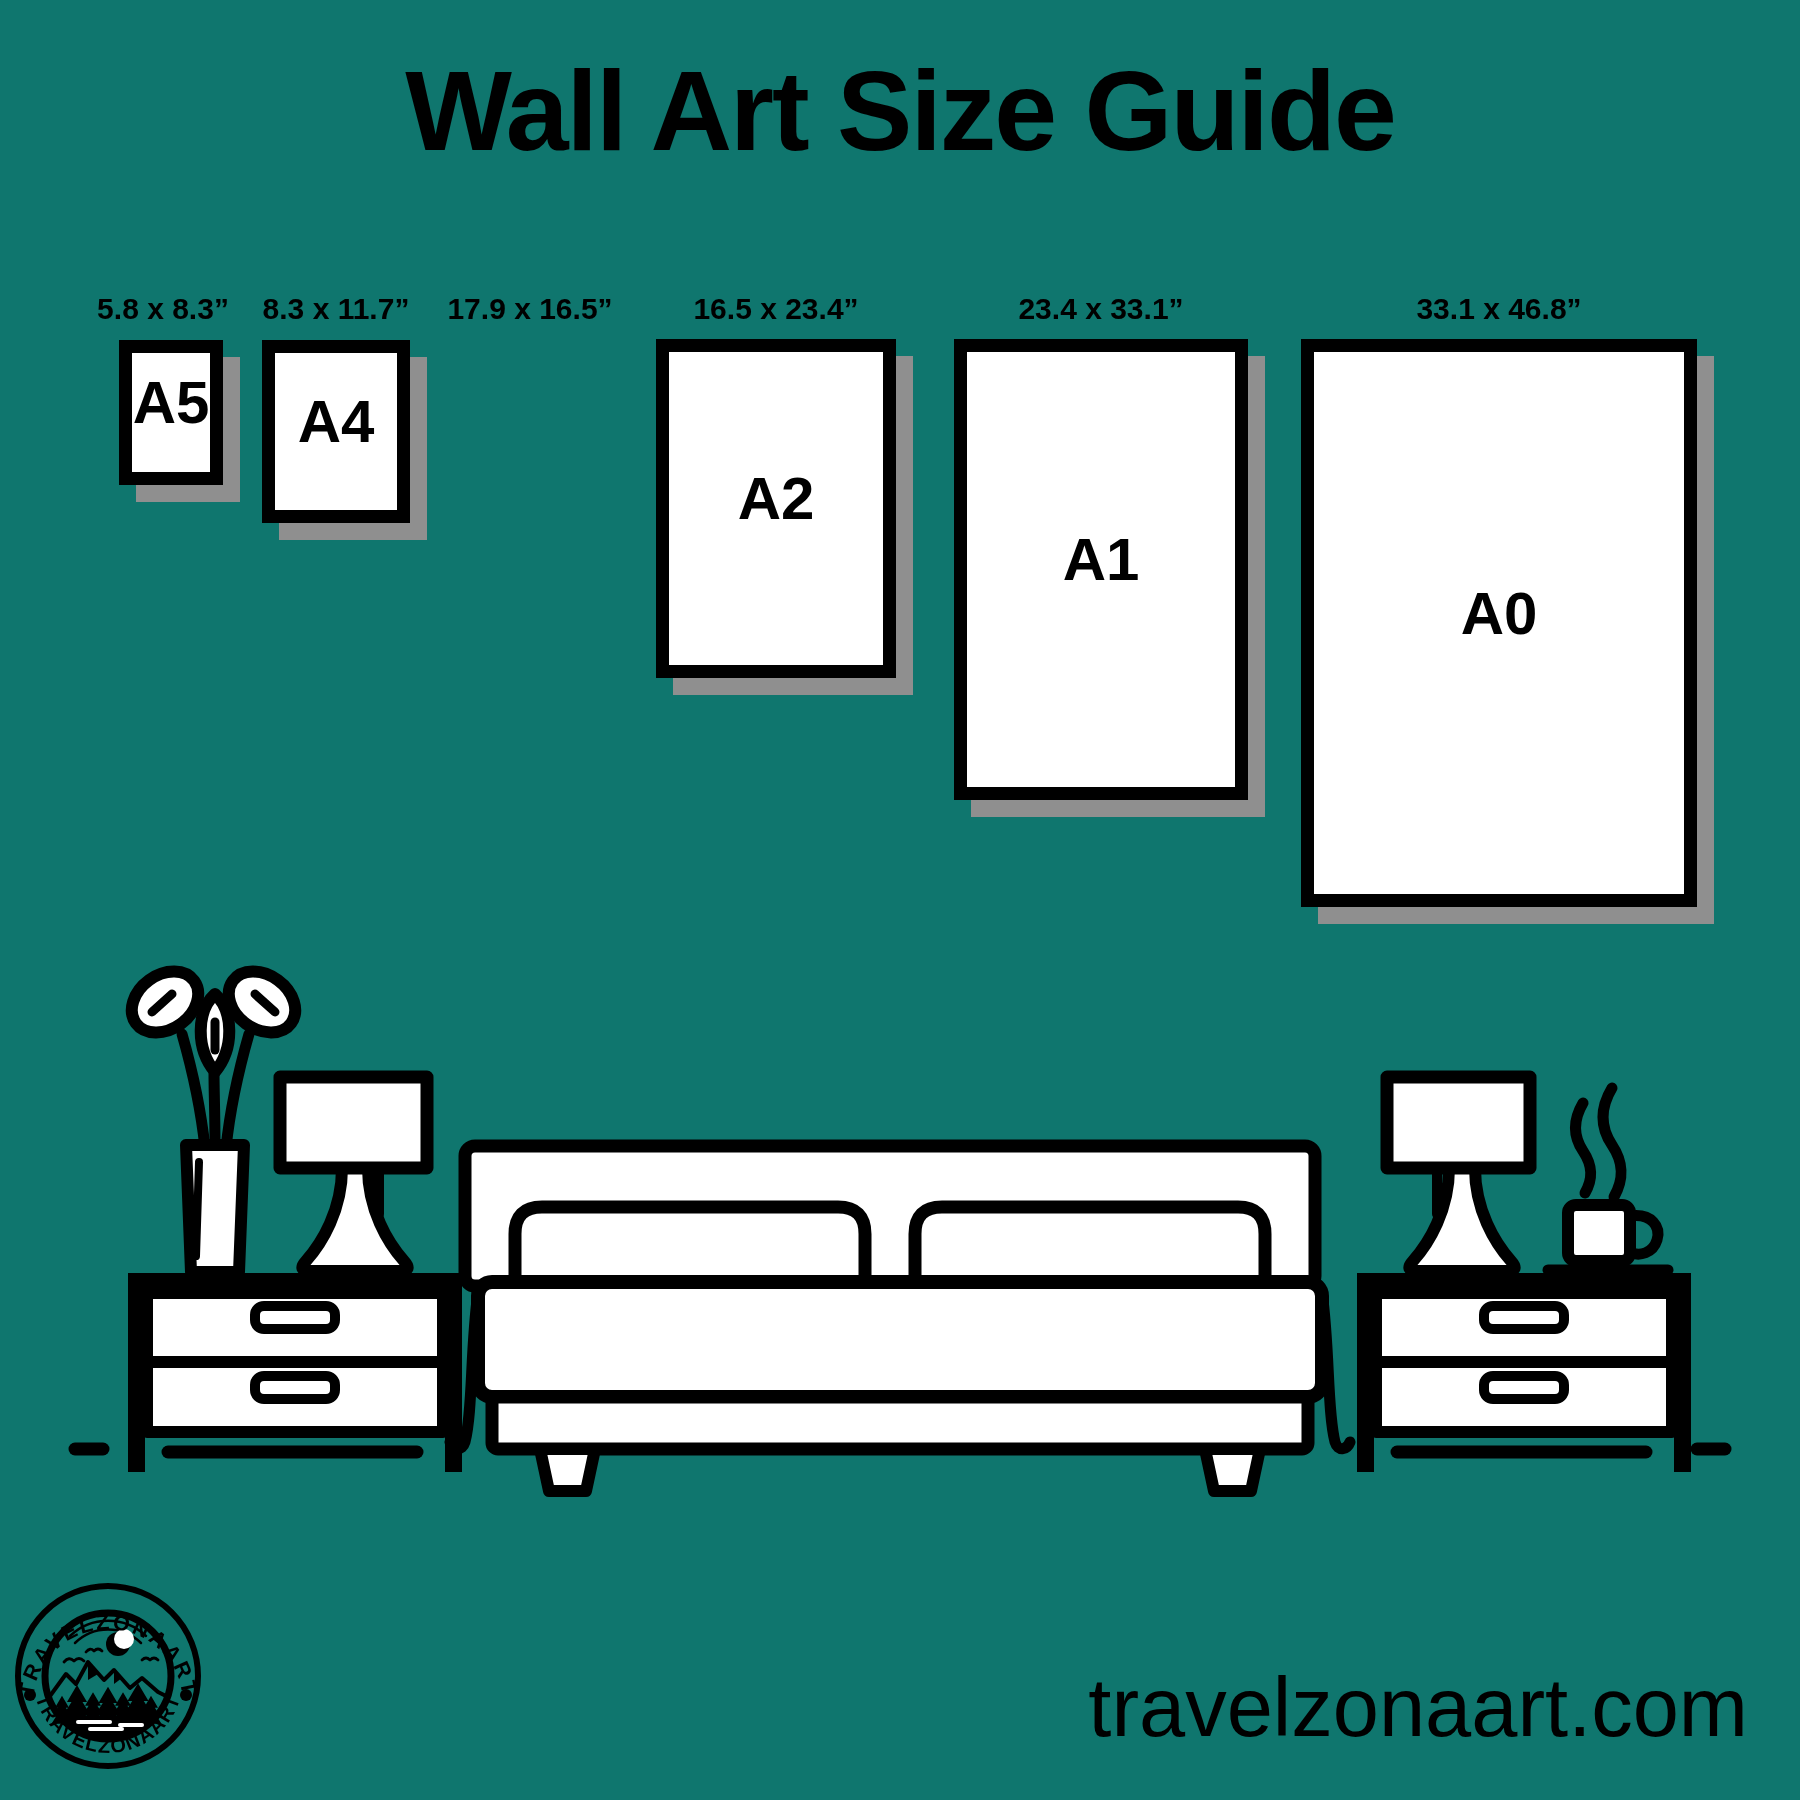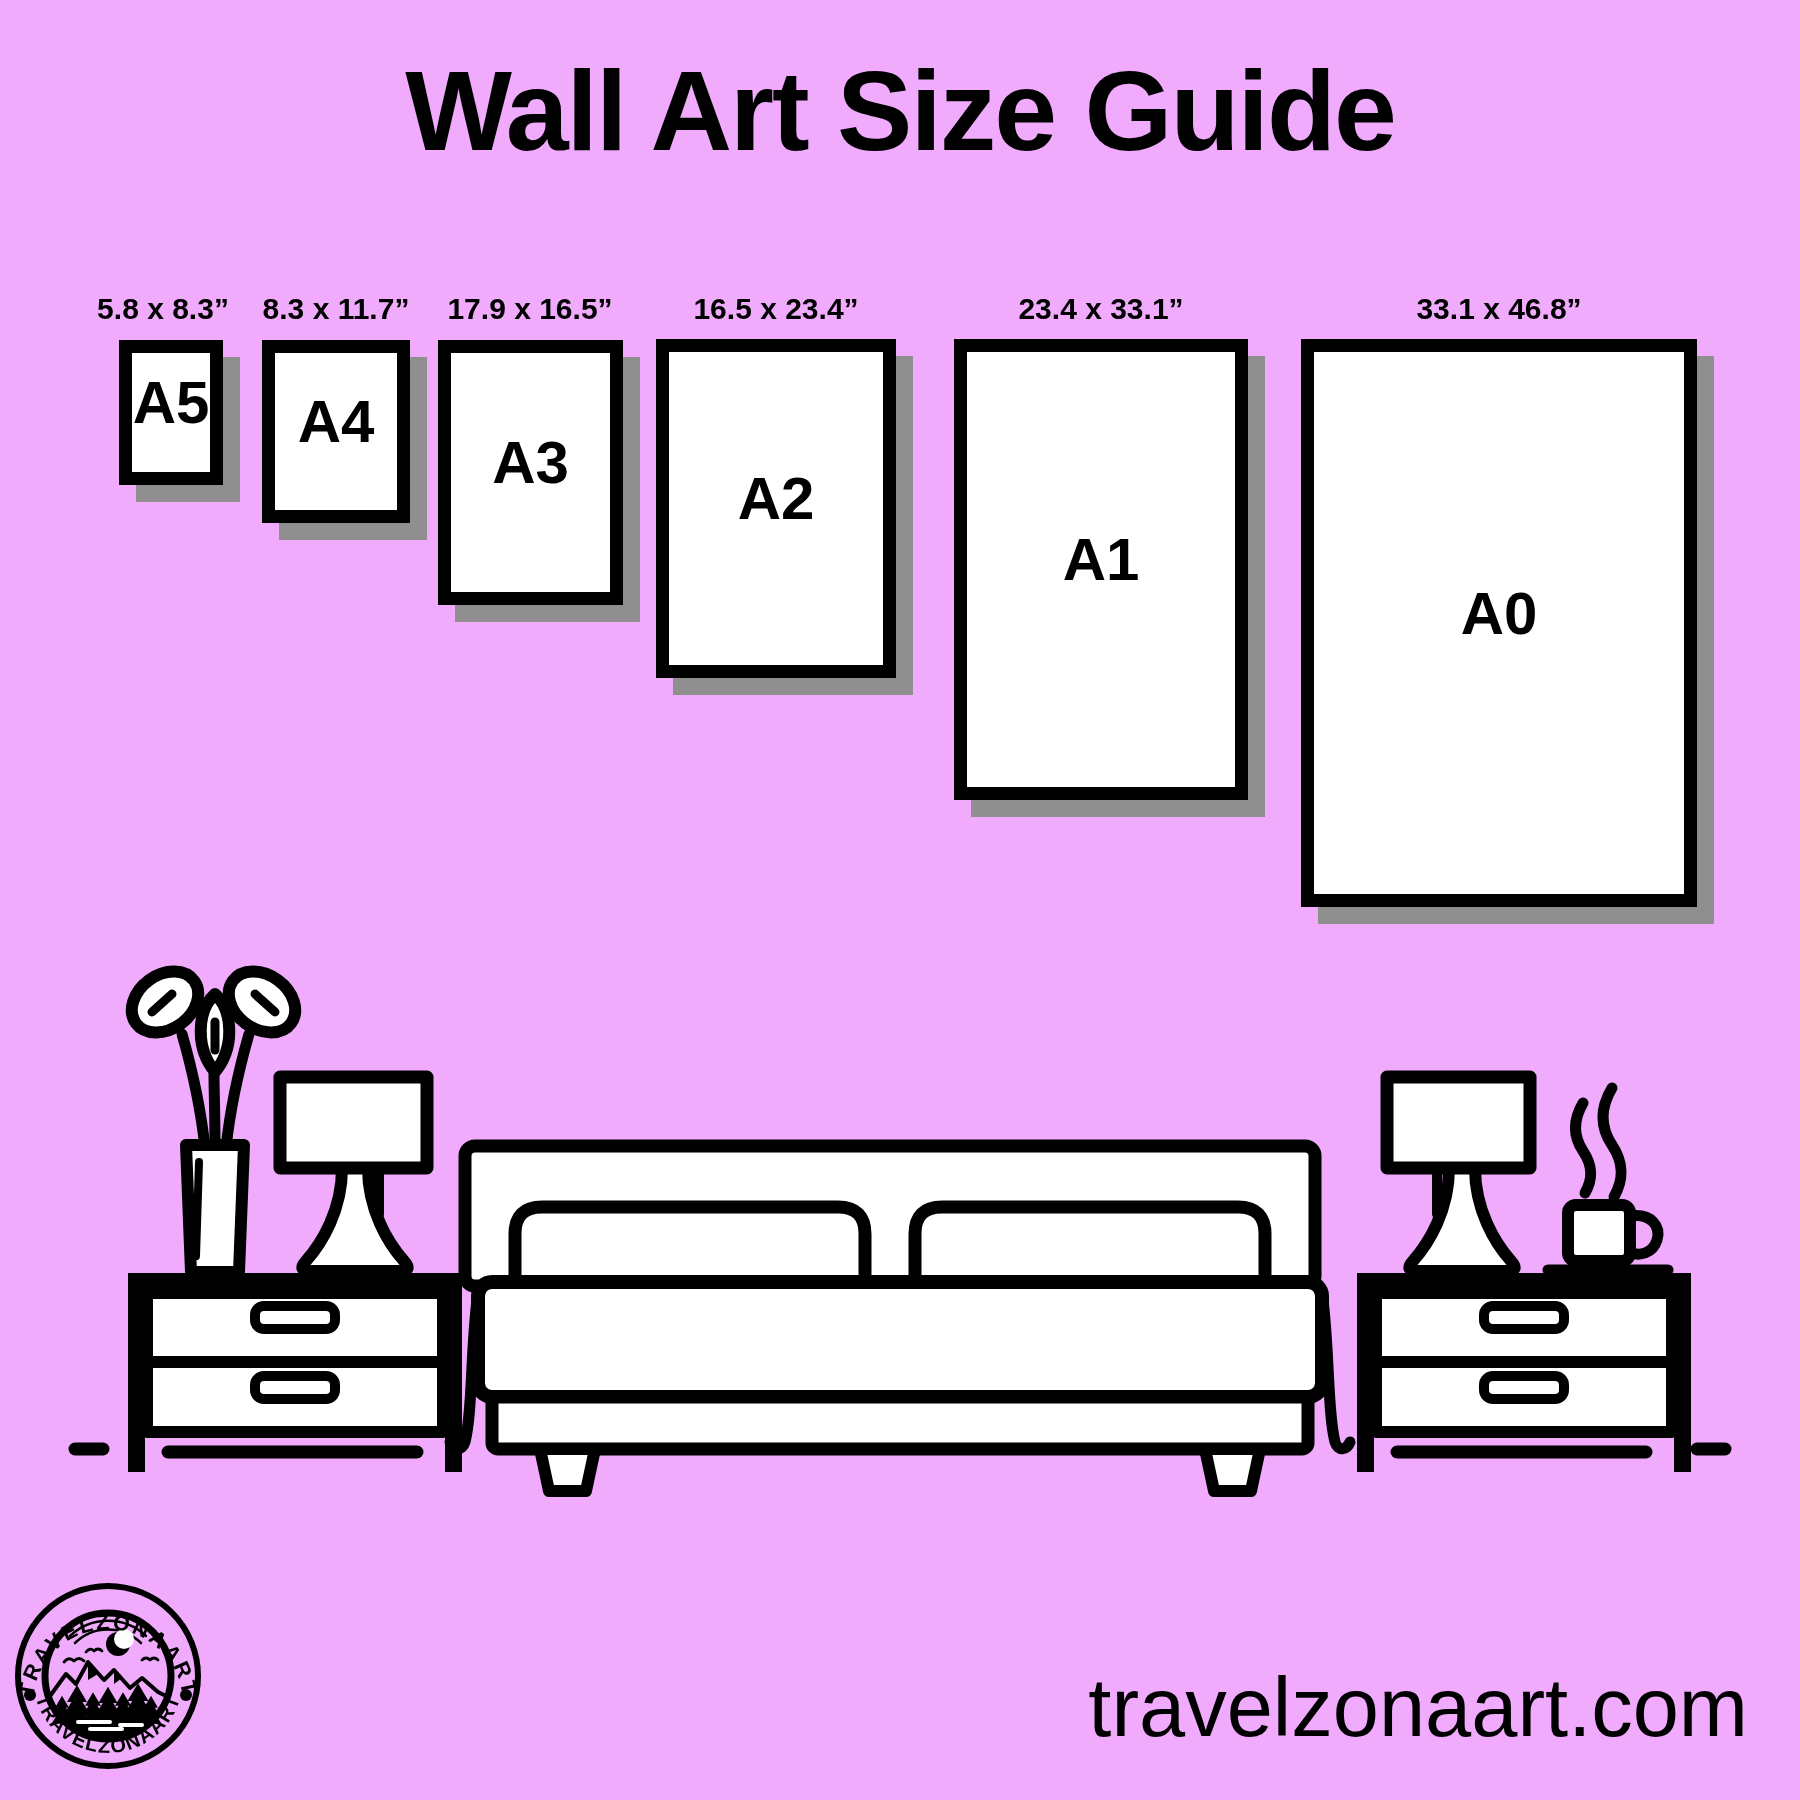--- a/index.html
+++ b/index.html
@@ -1,17 +1,17 @@
 <!DOCTYPE html>
 <html><head>
 <meta charset="utf-8">
 <title>Wall Art Size Guide</title>
 <style>
   html,body{margin:0;padding:0;background:#ffffff;}
-  .canvas{position:relative;width:1800px;height:1800px;background:#f0abfc;overflow:hidden;
+  .canvas{position:relative;width:1800px;height:1800px;background:#0f766e;overflow:hidden;
           font-family:"Liberation Sans",sans-serif;color:#000;}
   .page-title{position:absolute;left:0;right:0;top:46px;text-align:center;
               font-size:113px;font-weight:bold;letter-spacing:-2px;}
   .dim{position:absolute;top:292px;transform:translateX(-50%);font-size:30px;
        font-weight:bold;white-space:nowrap;}
   .frame{position:absolute;box-sizing:border-box;background:#fff;border:13px solid #000;
          box-shadow:17px 17px 0 0 #8f8f8f;display:flex;align-items:center;justify-content:center;}
   .code{font-size:60px;font-weight:bold;transform:translateY(-10px);}
   .website{position:absolute;right:52px;top:1660px;font-size:83px;font-weight:normal;white-space:nowrap;}
   .scene{position:absolute;left:0;top:0;}
@@ -33,23 +33,20 @@
   <div class="dim" style="left:530px">17.9 x 16.5”</div>
   <div class="dim" style="left:776px">16.5 x 23.4”</div>
   <div class="dim" style="left:1101px">23.4 x 33.1”</div>
   <div class="dim" style="left:1499px">33.1 x 46.8”</div>
 
   <div class="frame" style="left:119px;top:340px;width:104px;height:145px">
     <span class="code">A5</span>
     </div>
   <div class="frame" style="left:262px;top:340px;width:148px;height:183px">
     <span class="code">A4</span>
-    </div>
-  <div class="frame" style="left:438px;top:340px;width:185px;height:265px">
-    <span class="code">A3</span>
     </div>
   <div class="frame" style="left:656px;top:339px;width:240px;height:339px">
     <span class="code">A2</span>
     </div>
   <div class="frame" style="left:954px;top:339px;width:294px;height:461px">
     <span class="code">A1</span>
     </div>
   <div class="frame" style="left:1301px;top:339px;width:396px;height:568px">
     <span class="code">A0</span>
     </div>

